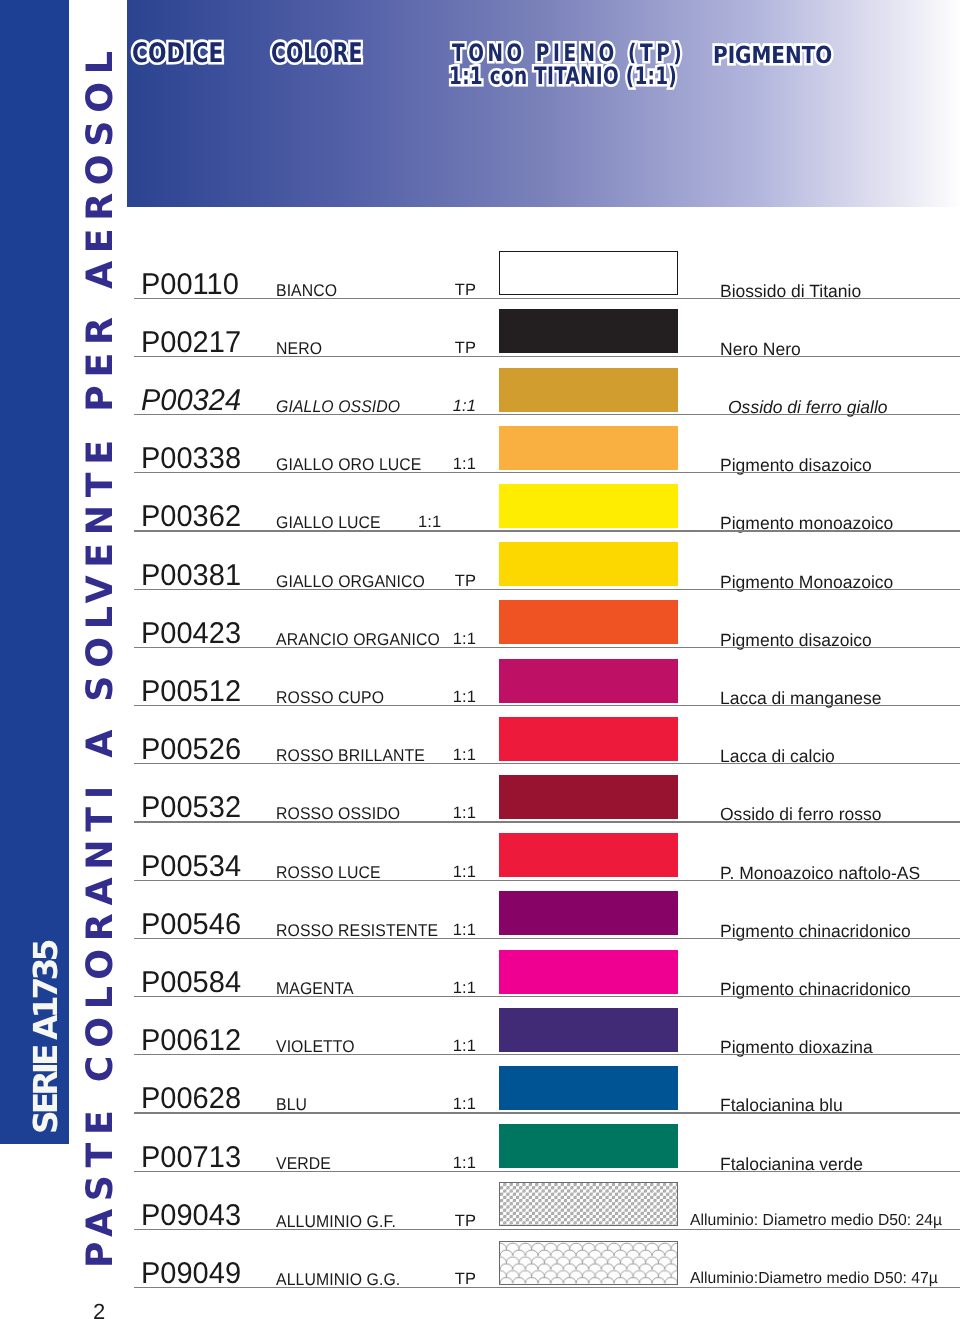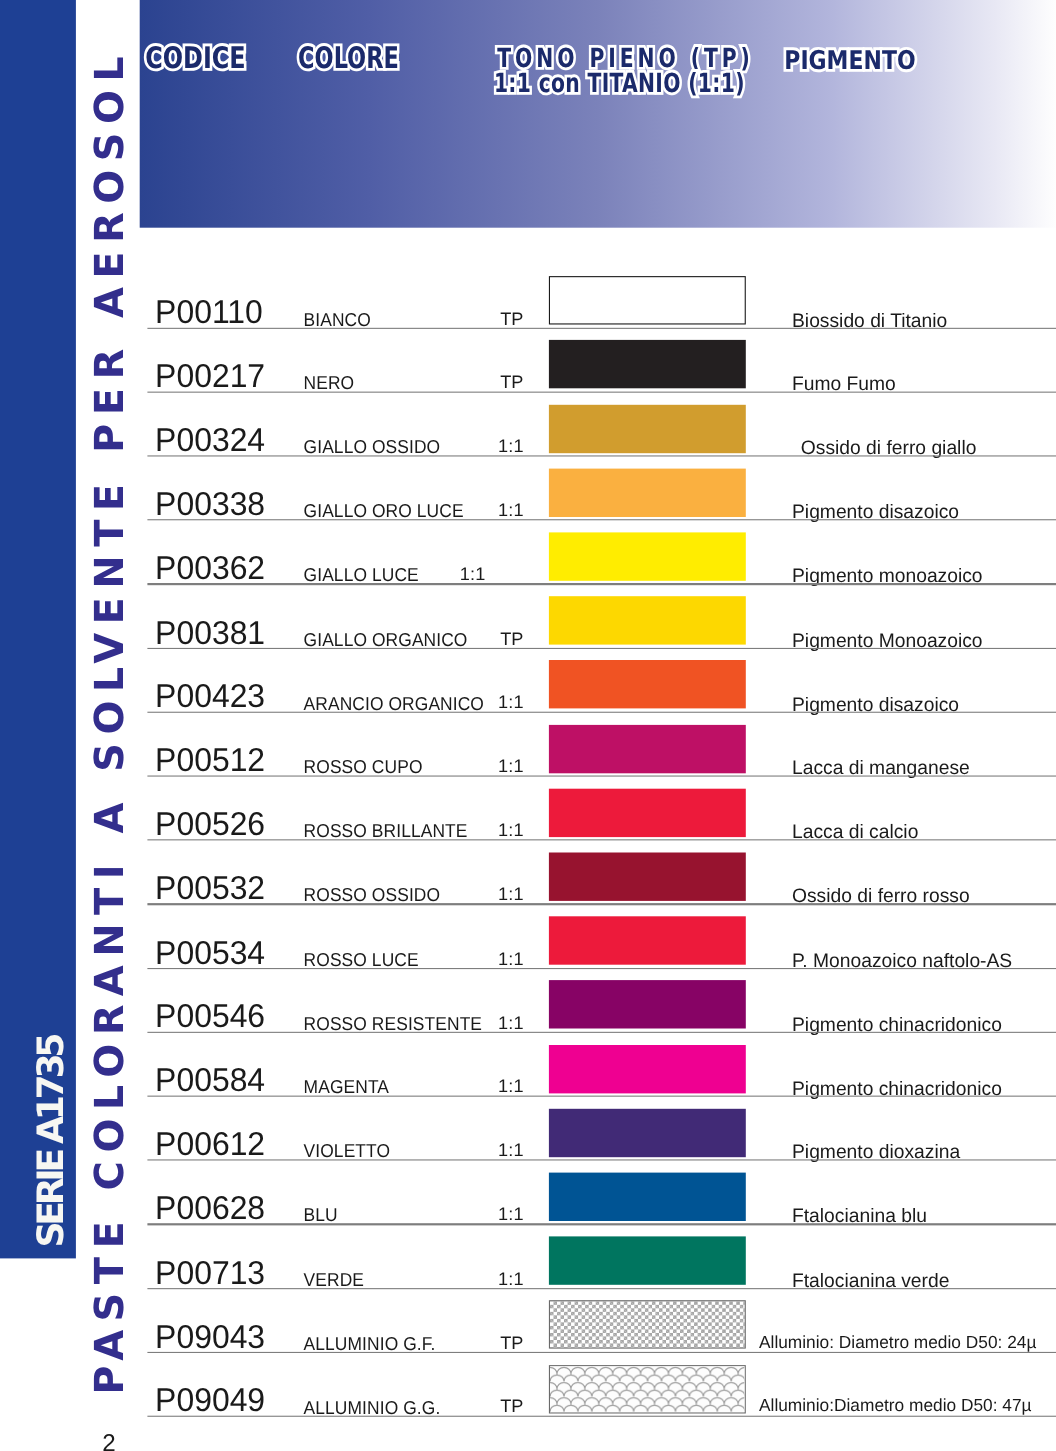--- a/index.html
+++ b/index.html
@@ -80,24 +80,24 @@
         <div class="cname" style="top: 30px;">BIANCO</div>
         <div class="ratio" style="top: 30px;">TP</div>
         <div class="pig" style="top: 30px;">Biossido di Titanio</div>
         <div class="rline" style="top: 47px;"></div>
       </div>
       <div class="row" style="top: 308.8px;">
         <div class="swatch" style="top: 0.5px; height: 44px; background: rgb(35, 31, 32);"></div>
         <div class="code" style="top: 17px;">P00217</div>
         <div class="cname" style="top: 30px;">NERO</div>
         <div class="ratio" style="top: 30px;">TP</div>
-        <div class="pig" style="top: 30px;">Fumo Fumo</div>
-        <div class="rline" style="top: 47px;"></div>
-      </div>
-      <div class="row" style="top: 367px;">
+        <div class="pig" style="top: 30px;">Nero Nero</div>
+        <div class="rline" style="top: 47px;"></div>
+      </div>
+      <div class="row" style="top: 367px; font-style: italic;">
         <div class="swatch" style="top: 0.5px; height: 44px; background: rgb(209, 157, 46);"></div>
         <div class="code" style="top: 17px;">P00324</div>
         <div class="cname" style="top: 30px;">GIALLO OSSIDO</div>
         <div class="ratio" style="top: 30px;">1:1</div>
         <div class="pig" style="top: 30px; left: 728px;">Ossido di ferro giallo</div>
         <div class="rline" style="top: 47px;"></div>
       </div>
       <div class="row" style="top: 425.2px; padding-left: 48px;">
         <div class="swatch" style="top: 0.5px; height: 44px; background: rgb(250, 176, 64);"></div>
         <div class="code" style="top: 17px;">P00338</div>

